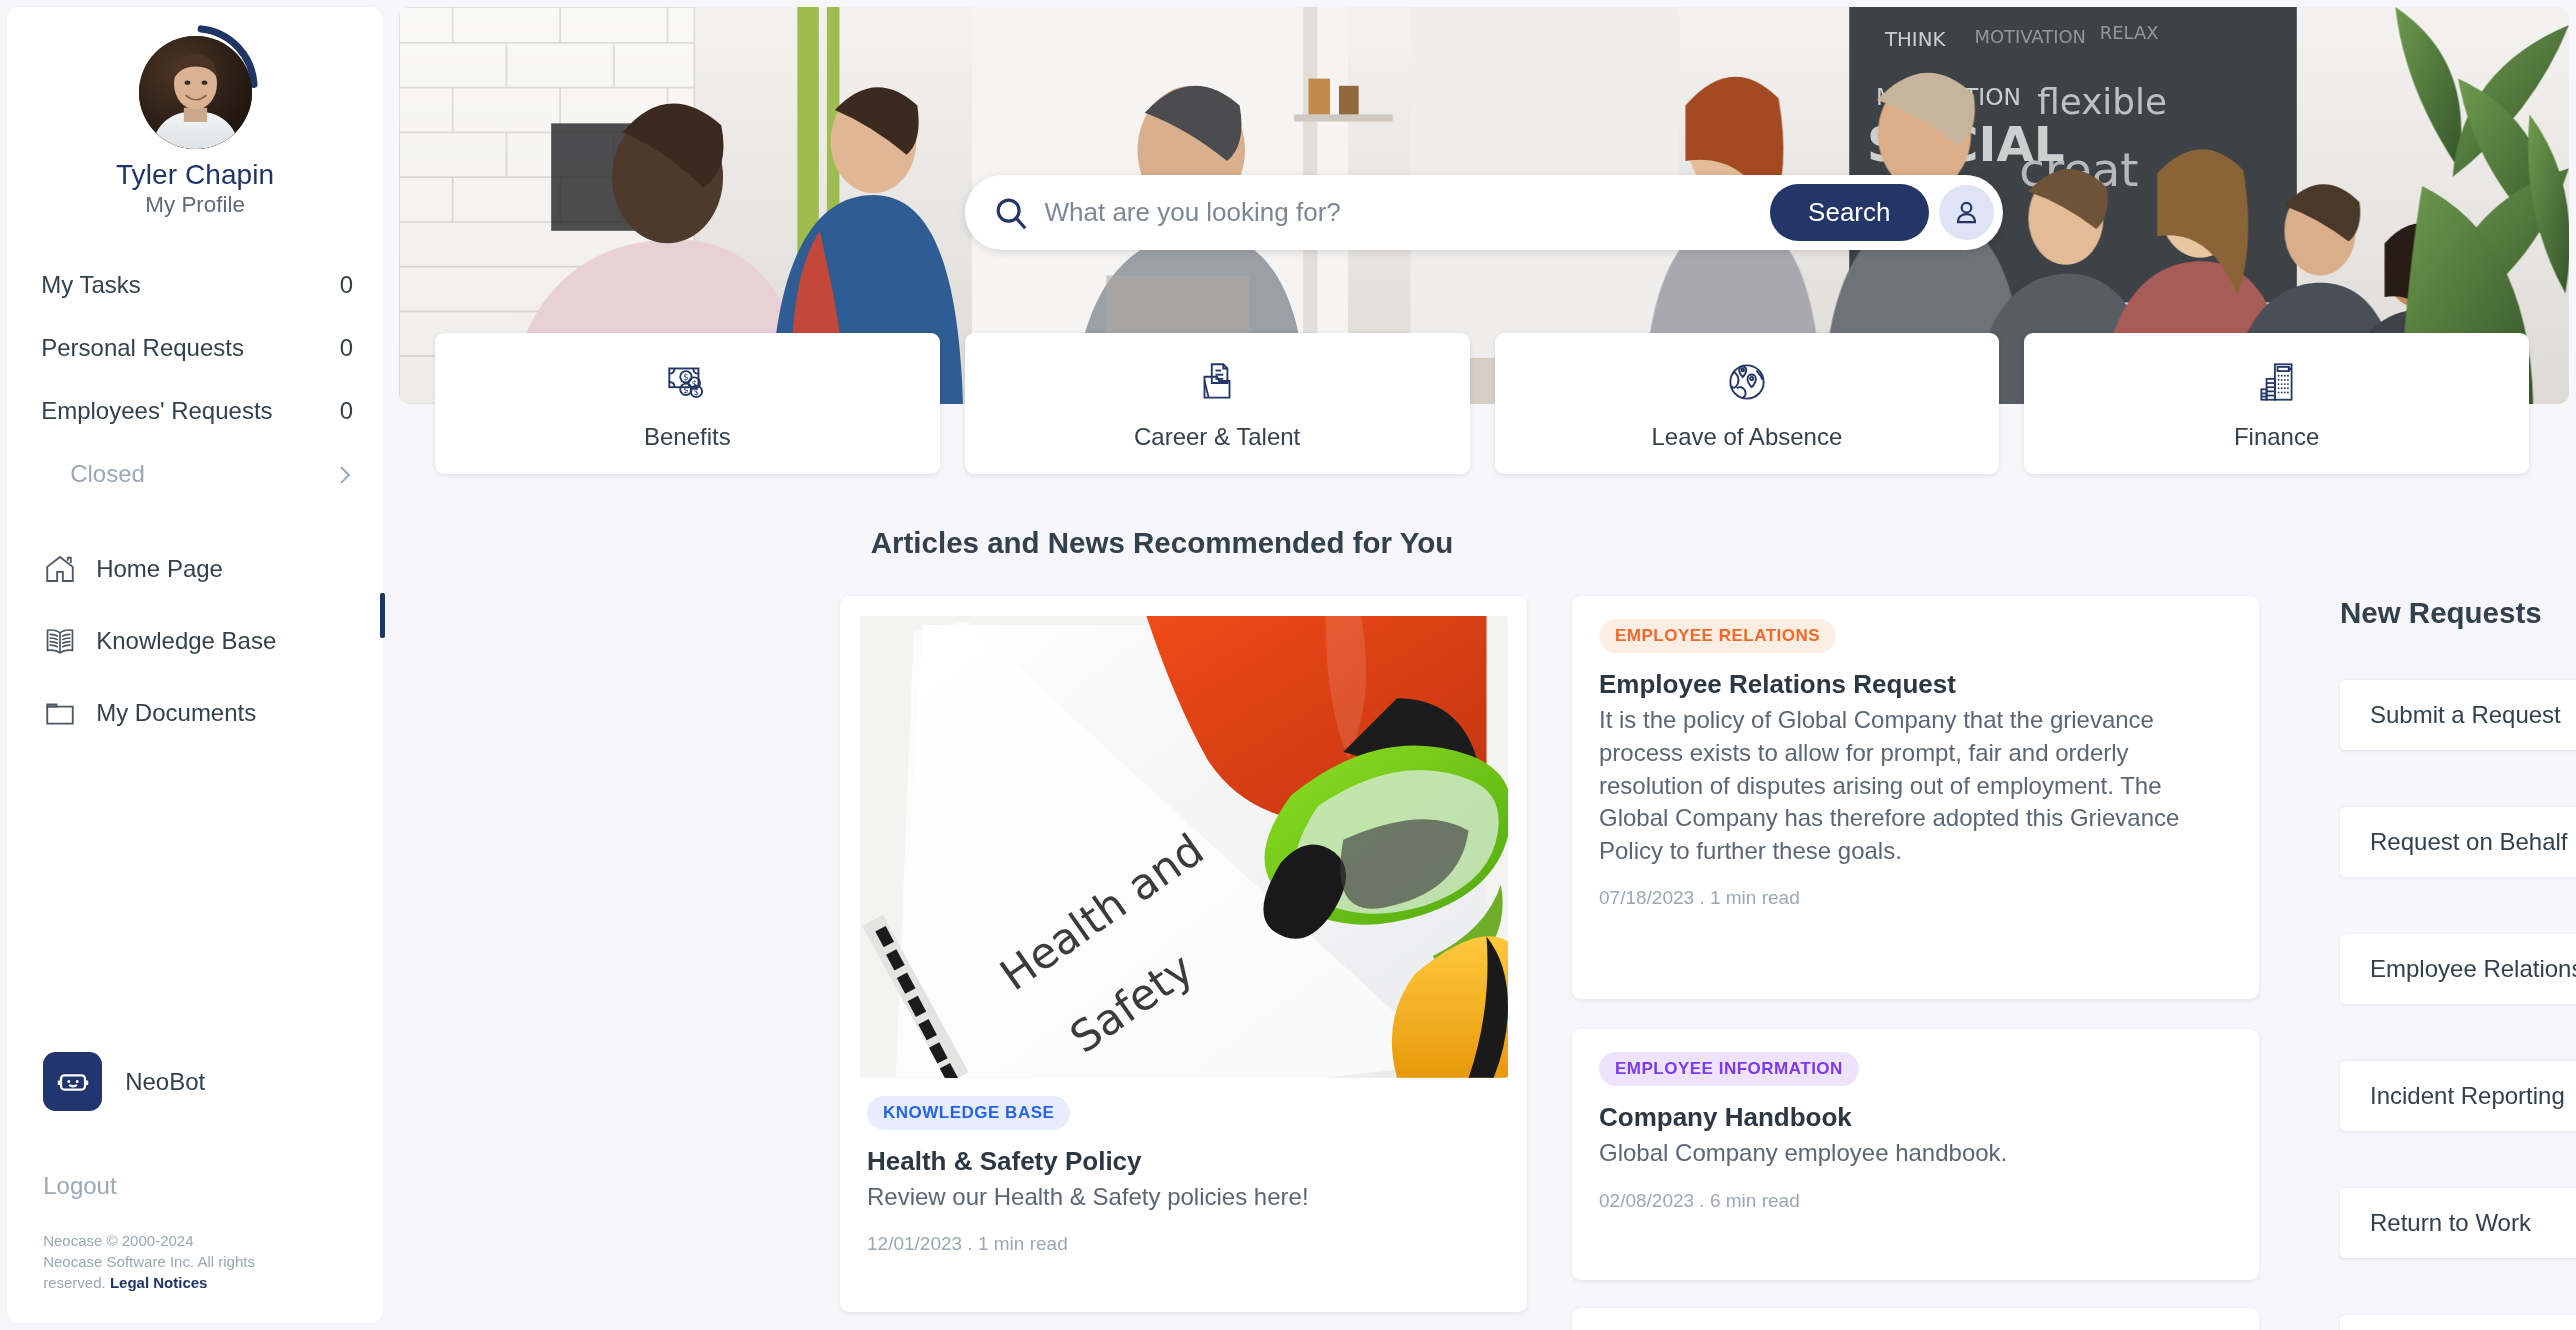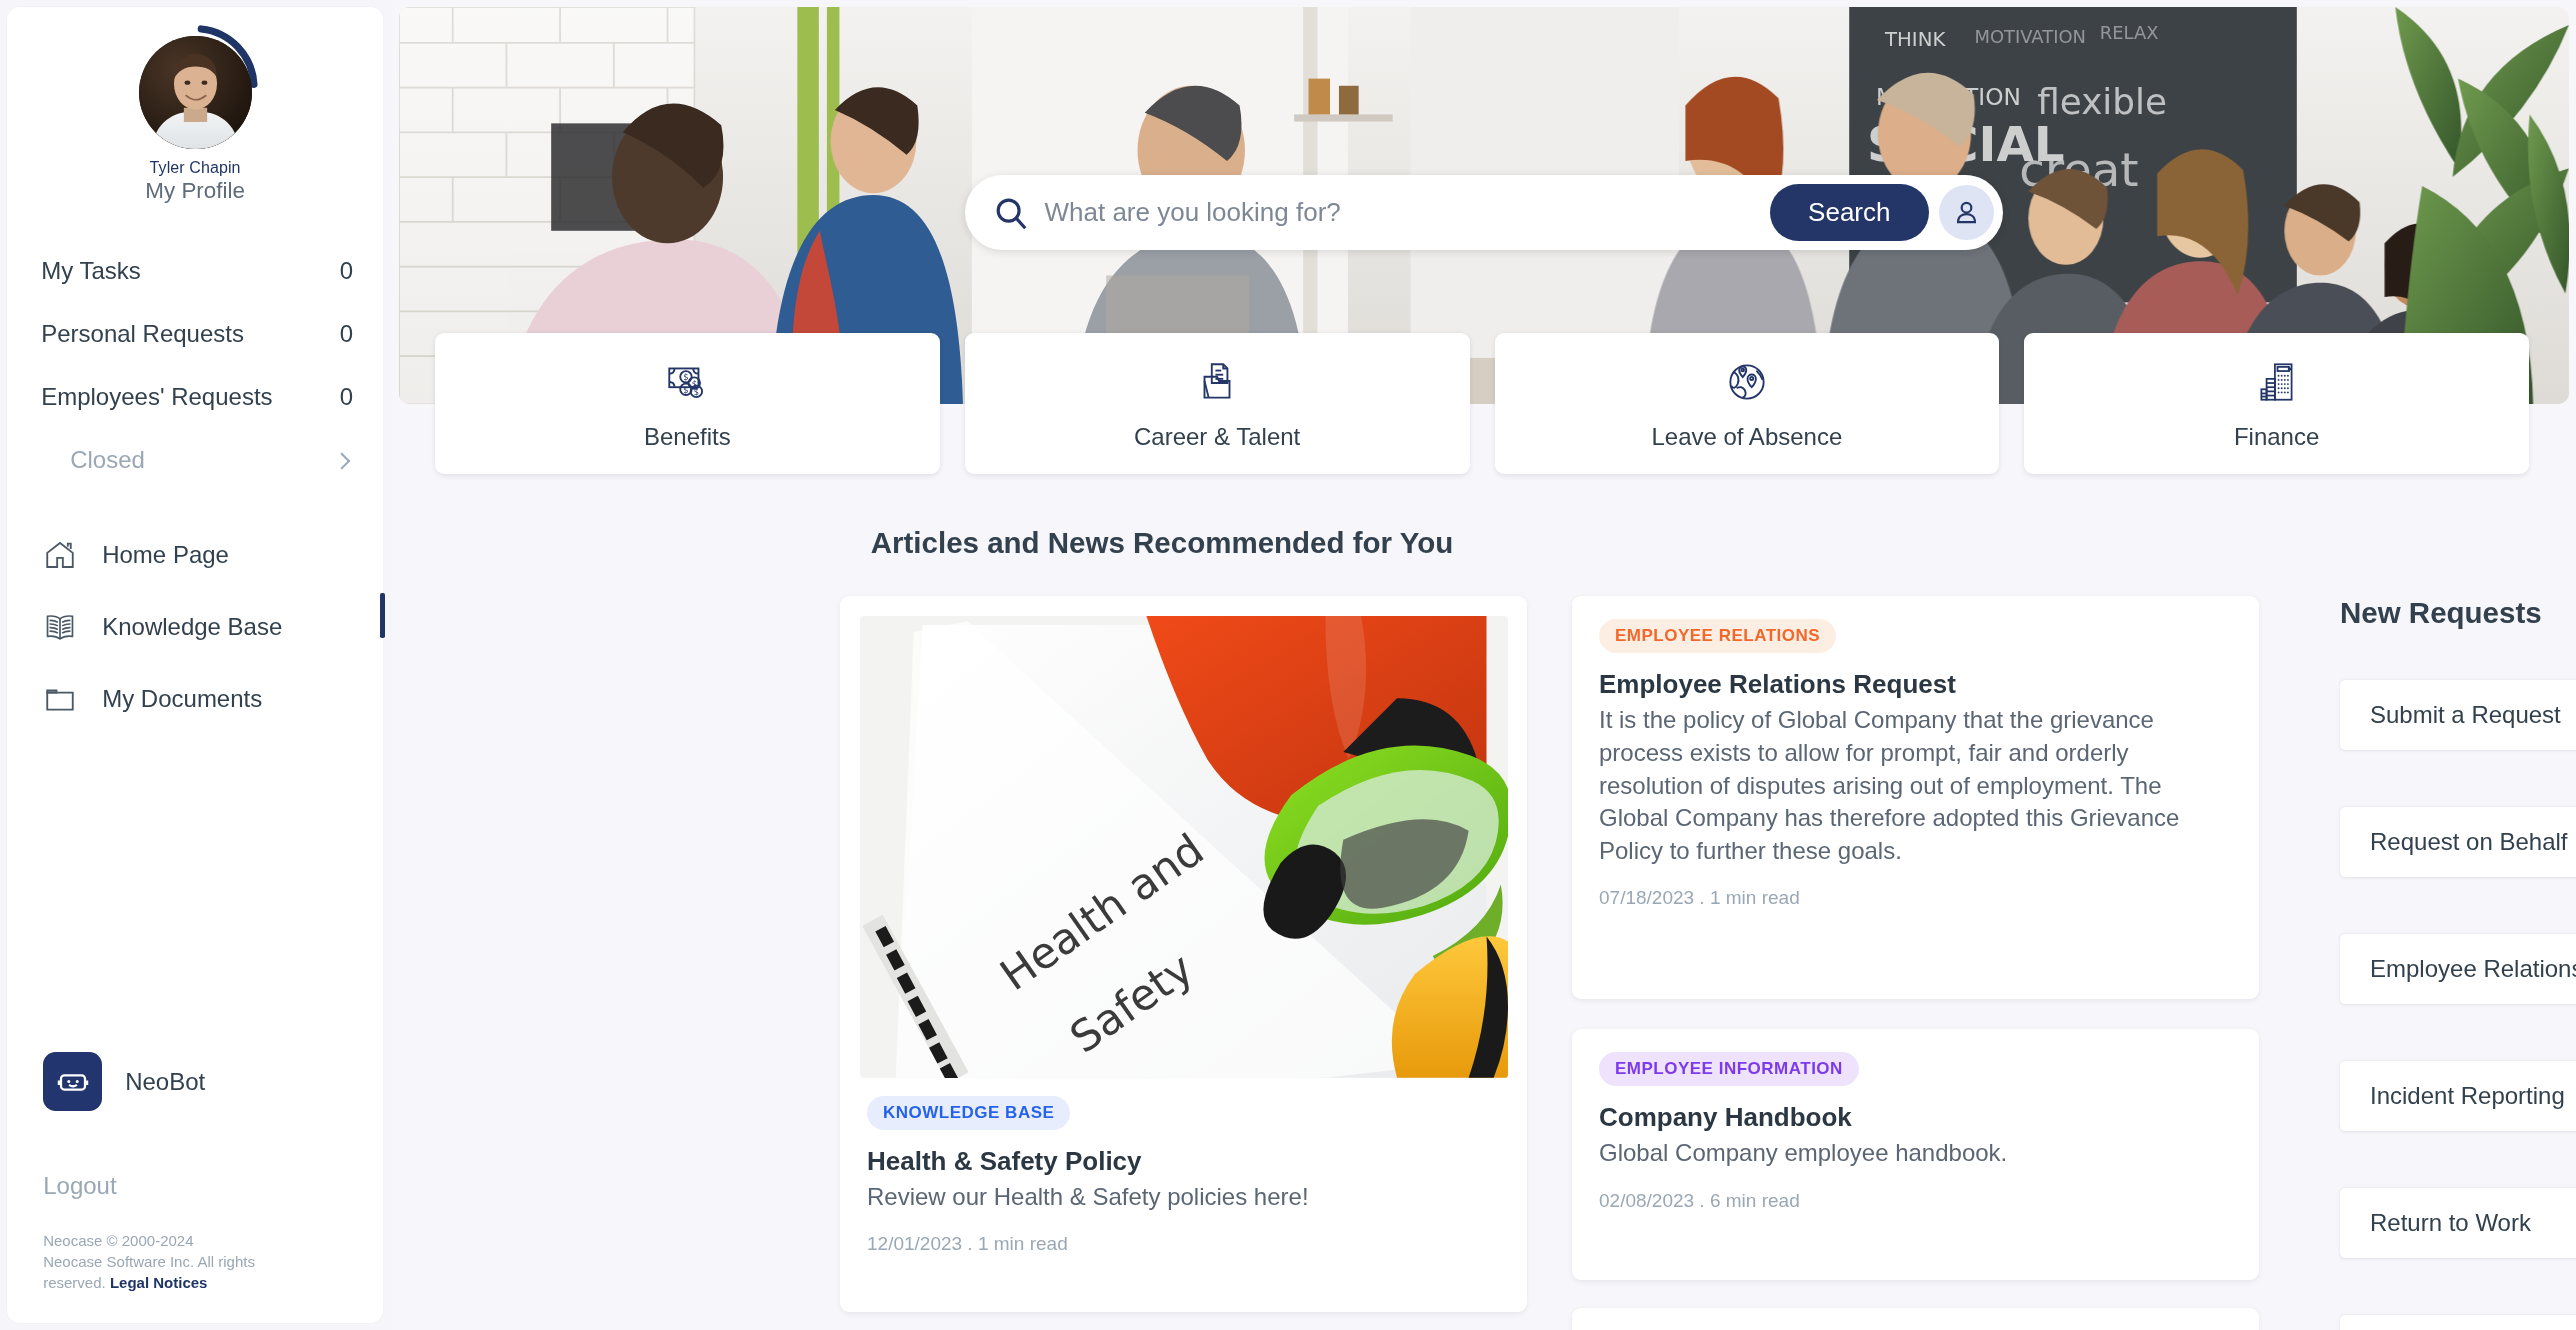--- a/index.html
+++ b/index.html
@@ -36,21 +36,21 @@
   }
   .avatar {
     position: absolute; left: 10.7px; top: 16px;
     width: 113px; height: 113px; border-radius: 50%;
     overflow: hidden;
     background: #2c2018;
   }
   .avatar .face { position:absolute; inset:0; }
   .profile-name {
     margin-top: 5.4px;
-    font-size: 16px; color: #1f3566; font-weight: 400;
+    font-size: 28px; color: #1f3566; font-weight: 400;
     letter-spacing: 0.1px;
   }
   .profile-sub {
     margin-top: 0.9px;
     font-size: 22.4px; color: #5f6b7a; font-weight: 400;
   }
 
   .counts { margin-top: 36px; padding: 0 30px 0 34px; }
   .count-row {
     display: flex; align-items: center; justify-content: space-between;
@@ -62,21 +62,21 @@
   .count-row.muted .label { color: #9aa7b4; margin-left: 29px; }
   .chev {
     display: inline-block; width: 11.6px; height: 11.6px;
     border-top: 2.3px solid #9aa7b4; border-right: 2.3px solid #9aa7b4;
     transform: rotate(45deg);
     margin-right: 5.4px;
   }
 
   .nav { margin-top: 27px; padding-left: 36px; }
   .nav-item {
-    display: flex; align-items: center; gap: 25px;
+    display: flex; align-items: center; gap: 19px;
     height: 72px;
     font-size: 24px; color: #32414d;
     position: relative;
   }
   .nav-item .nav-icon { width: 34px; height: 34px; flex: 0 0 34px; display:flex; align-items:center; justify-content:center;}
   .active-bar {
     position: absolute;
     left: 380px; top: 593px;
     width: 5.4px; height: 45px;
     background: #1f3566;

